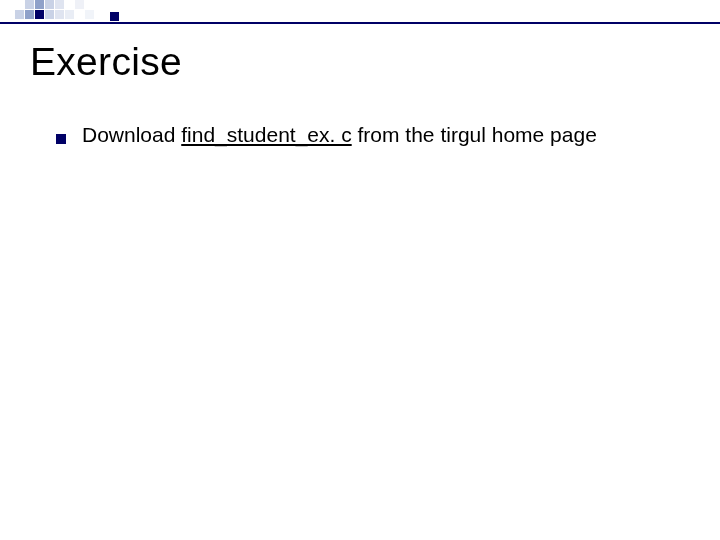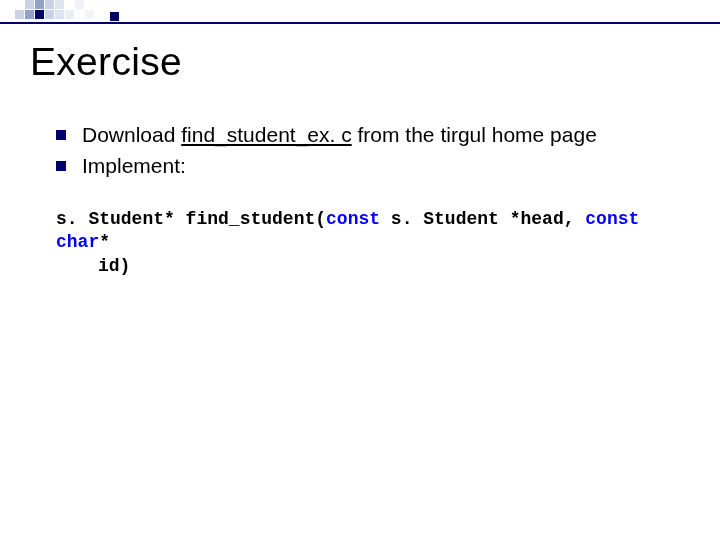--- a/index.html
+++ b/index.html
@@ -39,21 +39,21 @@
   }
   .title {
     font-size: 39px;
     font-weight: 400;
     color: #000;
     margin-bottom: 38px;
     letter-spacing: 0.3px;
   }
   .bullet-line {
     display: flex;
-    align-items: flex-start;
+    align-items: center;
     margin-bottom: 4px;
     padding-left: 26px;
   }
   .bullet-mark {
     width: 10px;
     height: 10px;
     background: #000066;
     flex: 0 0 10px;
     margin-right: 16px;
     margin-top: 8px;
@@ -111,27 +111,15 @@
 <div class="content">
   <h1 class="title">Exercise</h1>
 
   <div class="bullet-line">
     <div class="bullet-mark"></div>
     <div class="bullet-text">
       <span>Download </span><span class="link">find_student_ex. c</span><span> from the tirgul home page</span>
     </div>
   </div>
 
-  <div class="bullet-line">
-    <div class="bullet-mark"></div>
-    <div class="bullet-text">Implement:</div>
-  </div>
 
-  <div class="code-block">
-    <div class="code-text">
-      <span>s. Student* find_student(</span><span class="kw">const</span><span> s. Student *head, </span><span class="kw">const</span><span> </span><span class="kw">char</span><span>*</span>
-    </div>
-    <div class="code-text">
-      <span class="ind">id)</span>
-    </div>
-  </div>
 
 </div>
 
 </body></html>

